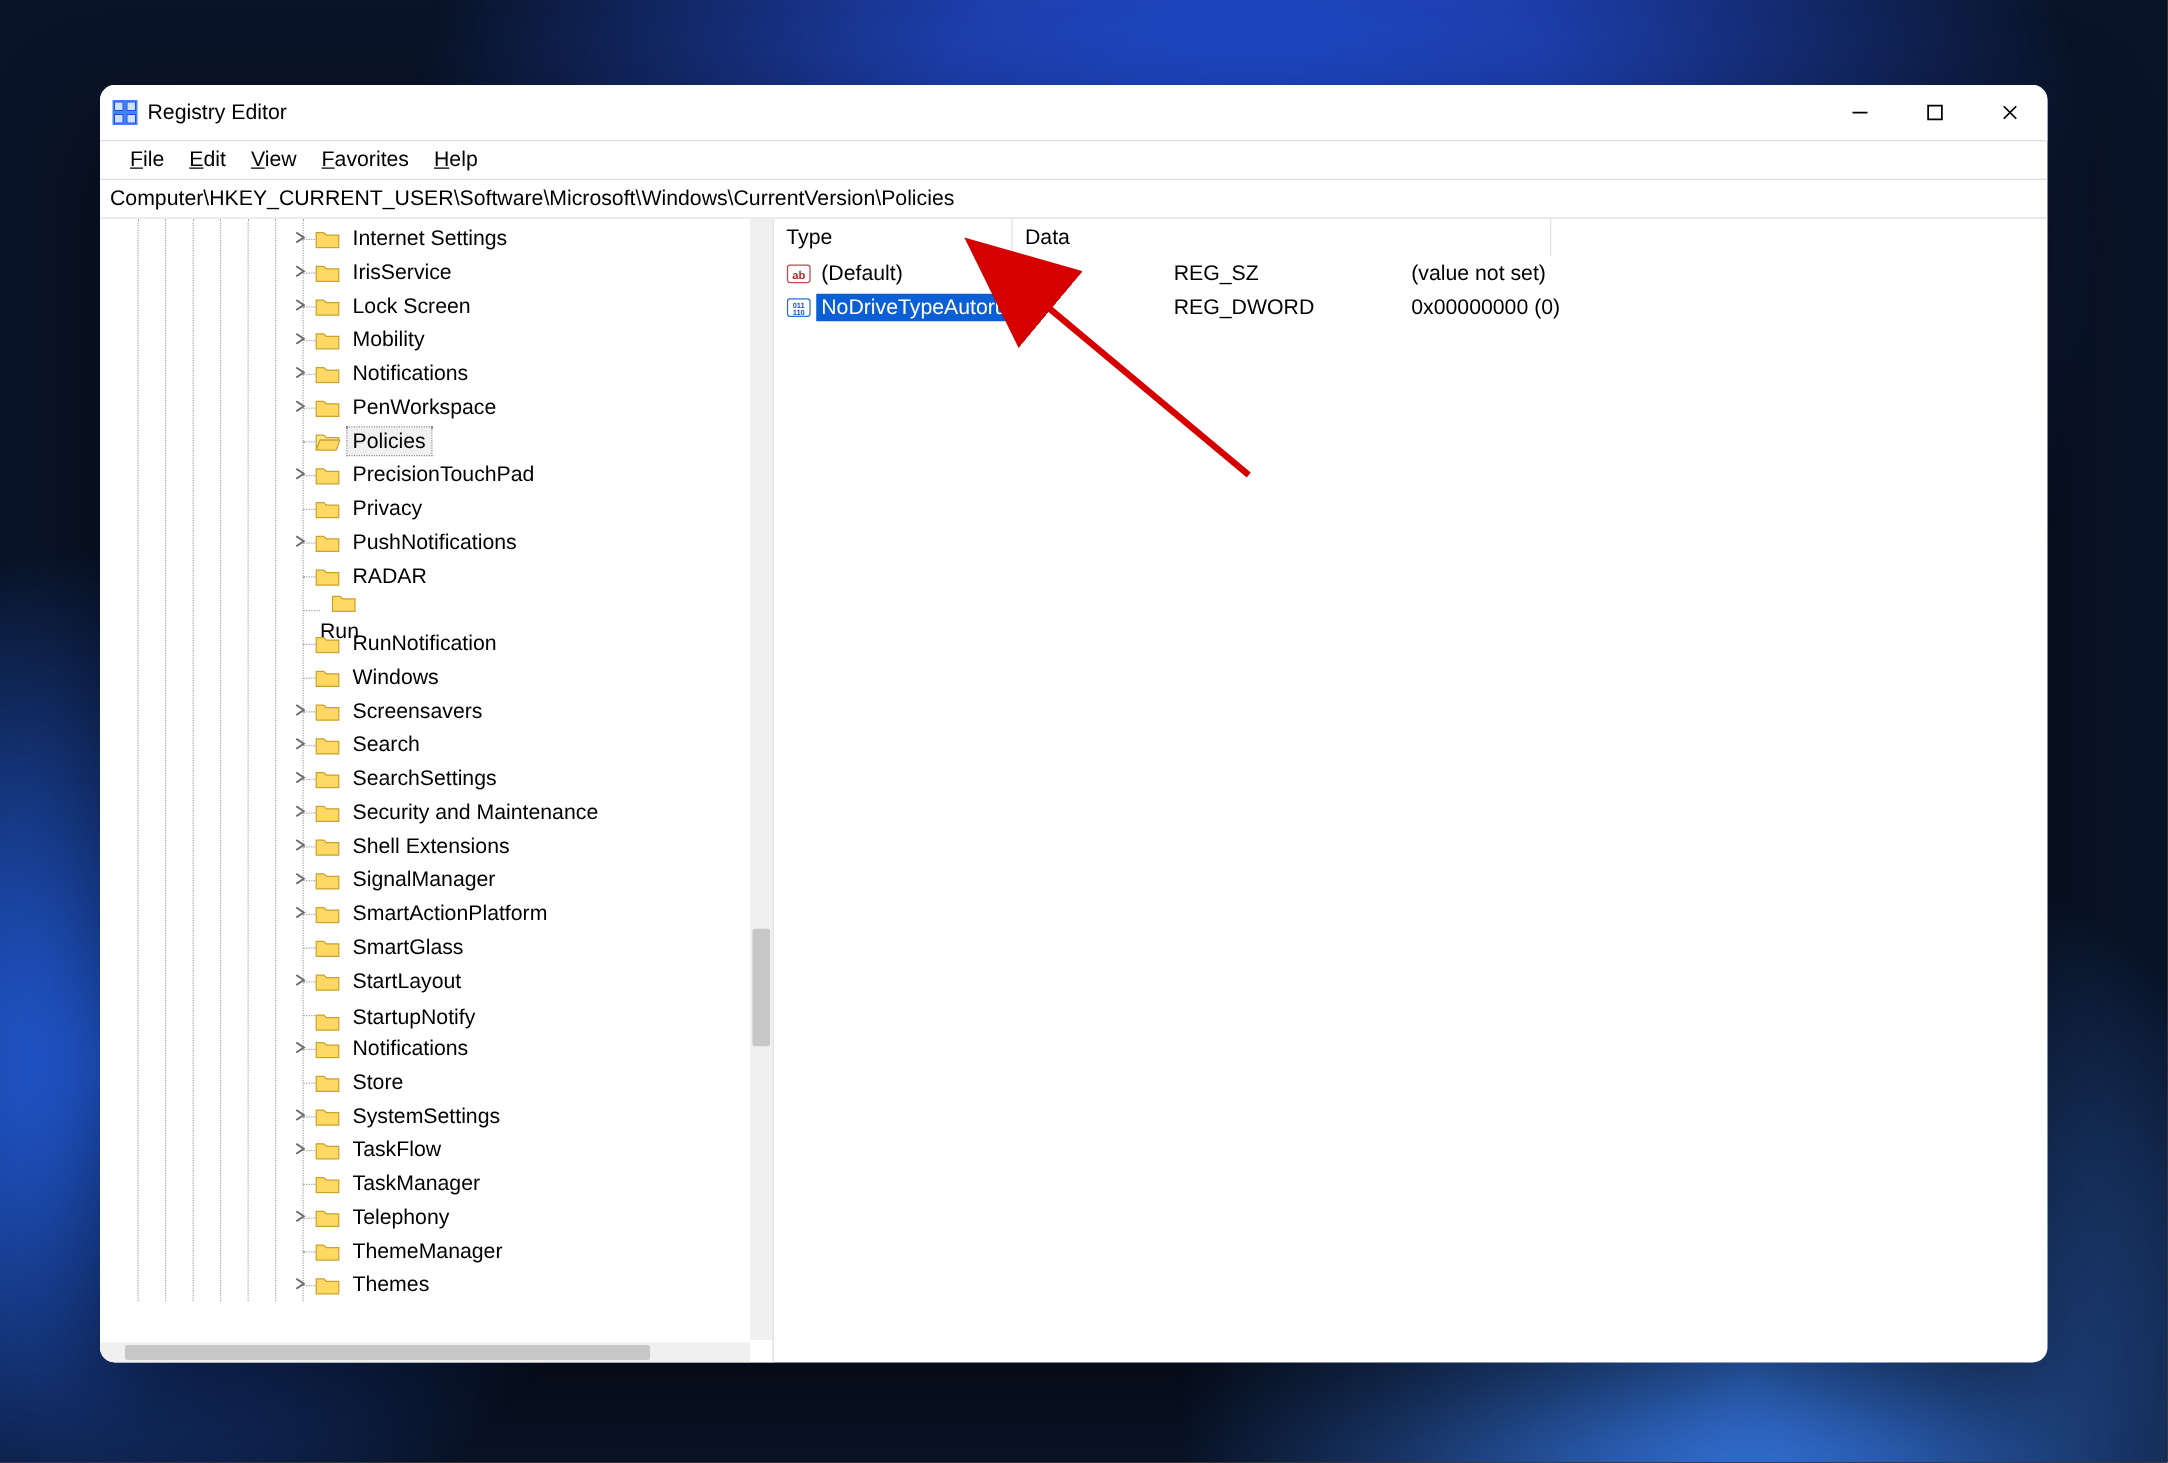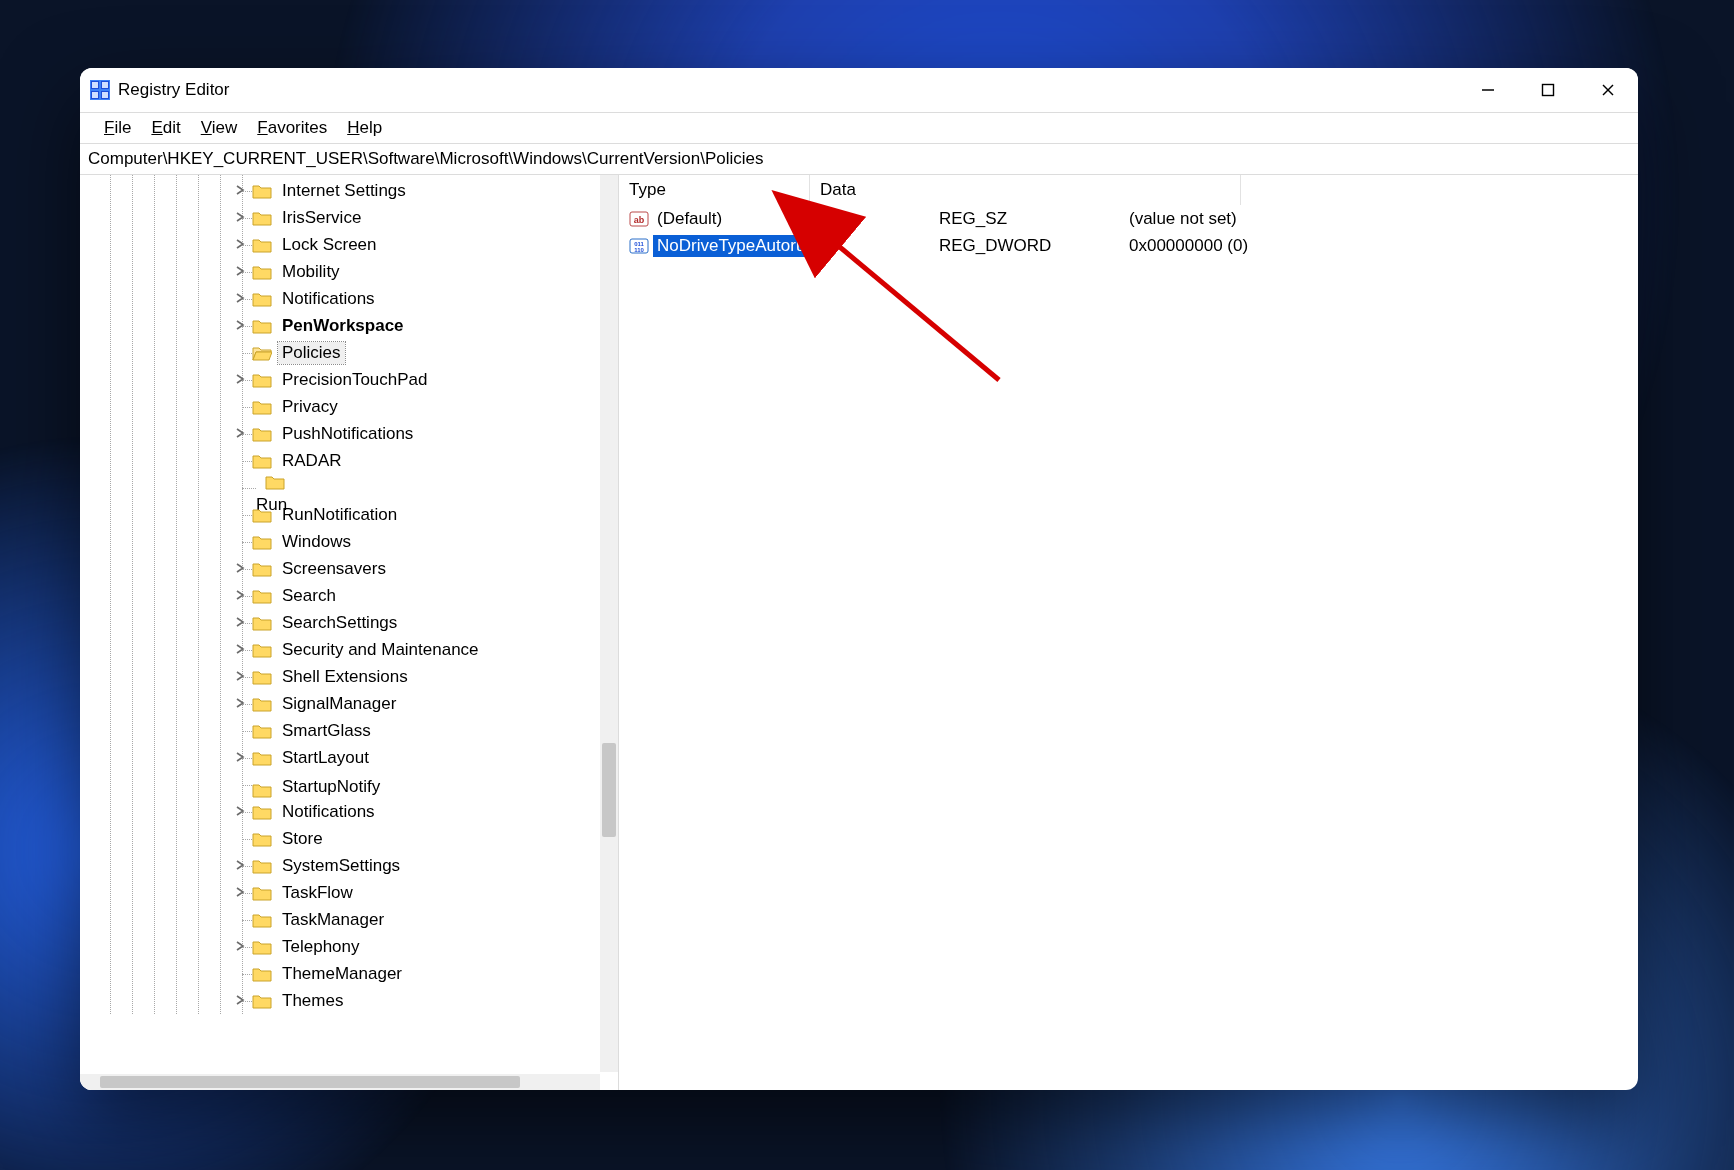--- a/index.html
+++ b/index.html
@@ -383,21 +383,21 @@
                 </div>
                 <div class="tree-row">
                   <div class="stub" style="left: 162px; width: 14px;"></div>
                   <div style="position: absolute; left: 152px; top: 5px;">
                     <div class="expander">
                       <svg viewBox="0 0 10 10">
                         <use href="#chevron-right"></use>
                       </svg>
                     </div>
                   </div>
-                  <div style="position: absolute; left: 172px; top: 0px; height: 27px; display: flex; align-items: center; font-weight: bold;">
+                  <div style="position: absolute; left: 172px; top: 0px; height: 27px; display: flex; align-items: center;">
                     <span class="folder-icon">
                       <svg viewBox="0 0 20 16">
                         <use href="#folder-closed"></use>
                       </svg>
                     </span>
                     <span class="node-label">PenWorkspace</span>
                   </div>
                 </div>
                 <div class="tree-row">
                   <div class="stub" style="left: 162px; width: 14px;"></div>
@@ -642,20 +642,38 @@
                       </svg>
                     </div>
                   </div>
                   <div style="position: absolute; left: 172px; top: 0px; height: 27px; display: flex; align-items: center;">
                     <span class="folder-icon">
                       <svg viewBox="0 0 20 16">
                         <use href="#folder-closed"></use>
                       </svg>
                     </span>
                     <span class="node-label">SignalManager</span>
+                  </div>
+                </div>
+                <div class="tree-row">
+                  <div class="stub" style="left: 162px; width: 14px;"></div>
+                  <div style="position: absolute; left: 152px; top: 5px;">
+                    <div class="expander">
+                      <svg viewBox="0 0 10 10">
+                        <use href="#chevron-right"></use>
+                      </svg>
+                    </div>
+                  </div>
+                  <div style="position: absolute; left: 172px; top: 0px; height: 27px; display: flex; align-items: center;">
+                    <span class="folder-icon">
+                      <svg viewBox="0 0 20 16">
+                        <use href="#folder-closed"></use>
+                      </svg>
+                    </span>
+                    <span class="node-label">SmartActionPlatform</span>
                   </div>
                 </div>
                 <div class="tree-row">
                   <div class="stub" style="left: 162px; width: 14px;"></div>
                   <div style="position: absolute; left: 152px; top: 5px;">
                     <div class="expander empty">
                       <svg viewBox="0 0 10 10">
                         <use href="#chevron-right"></use>
                       </svg>
                     </div>

